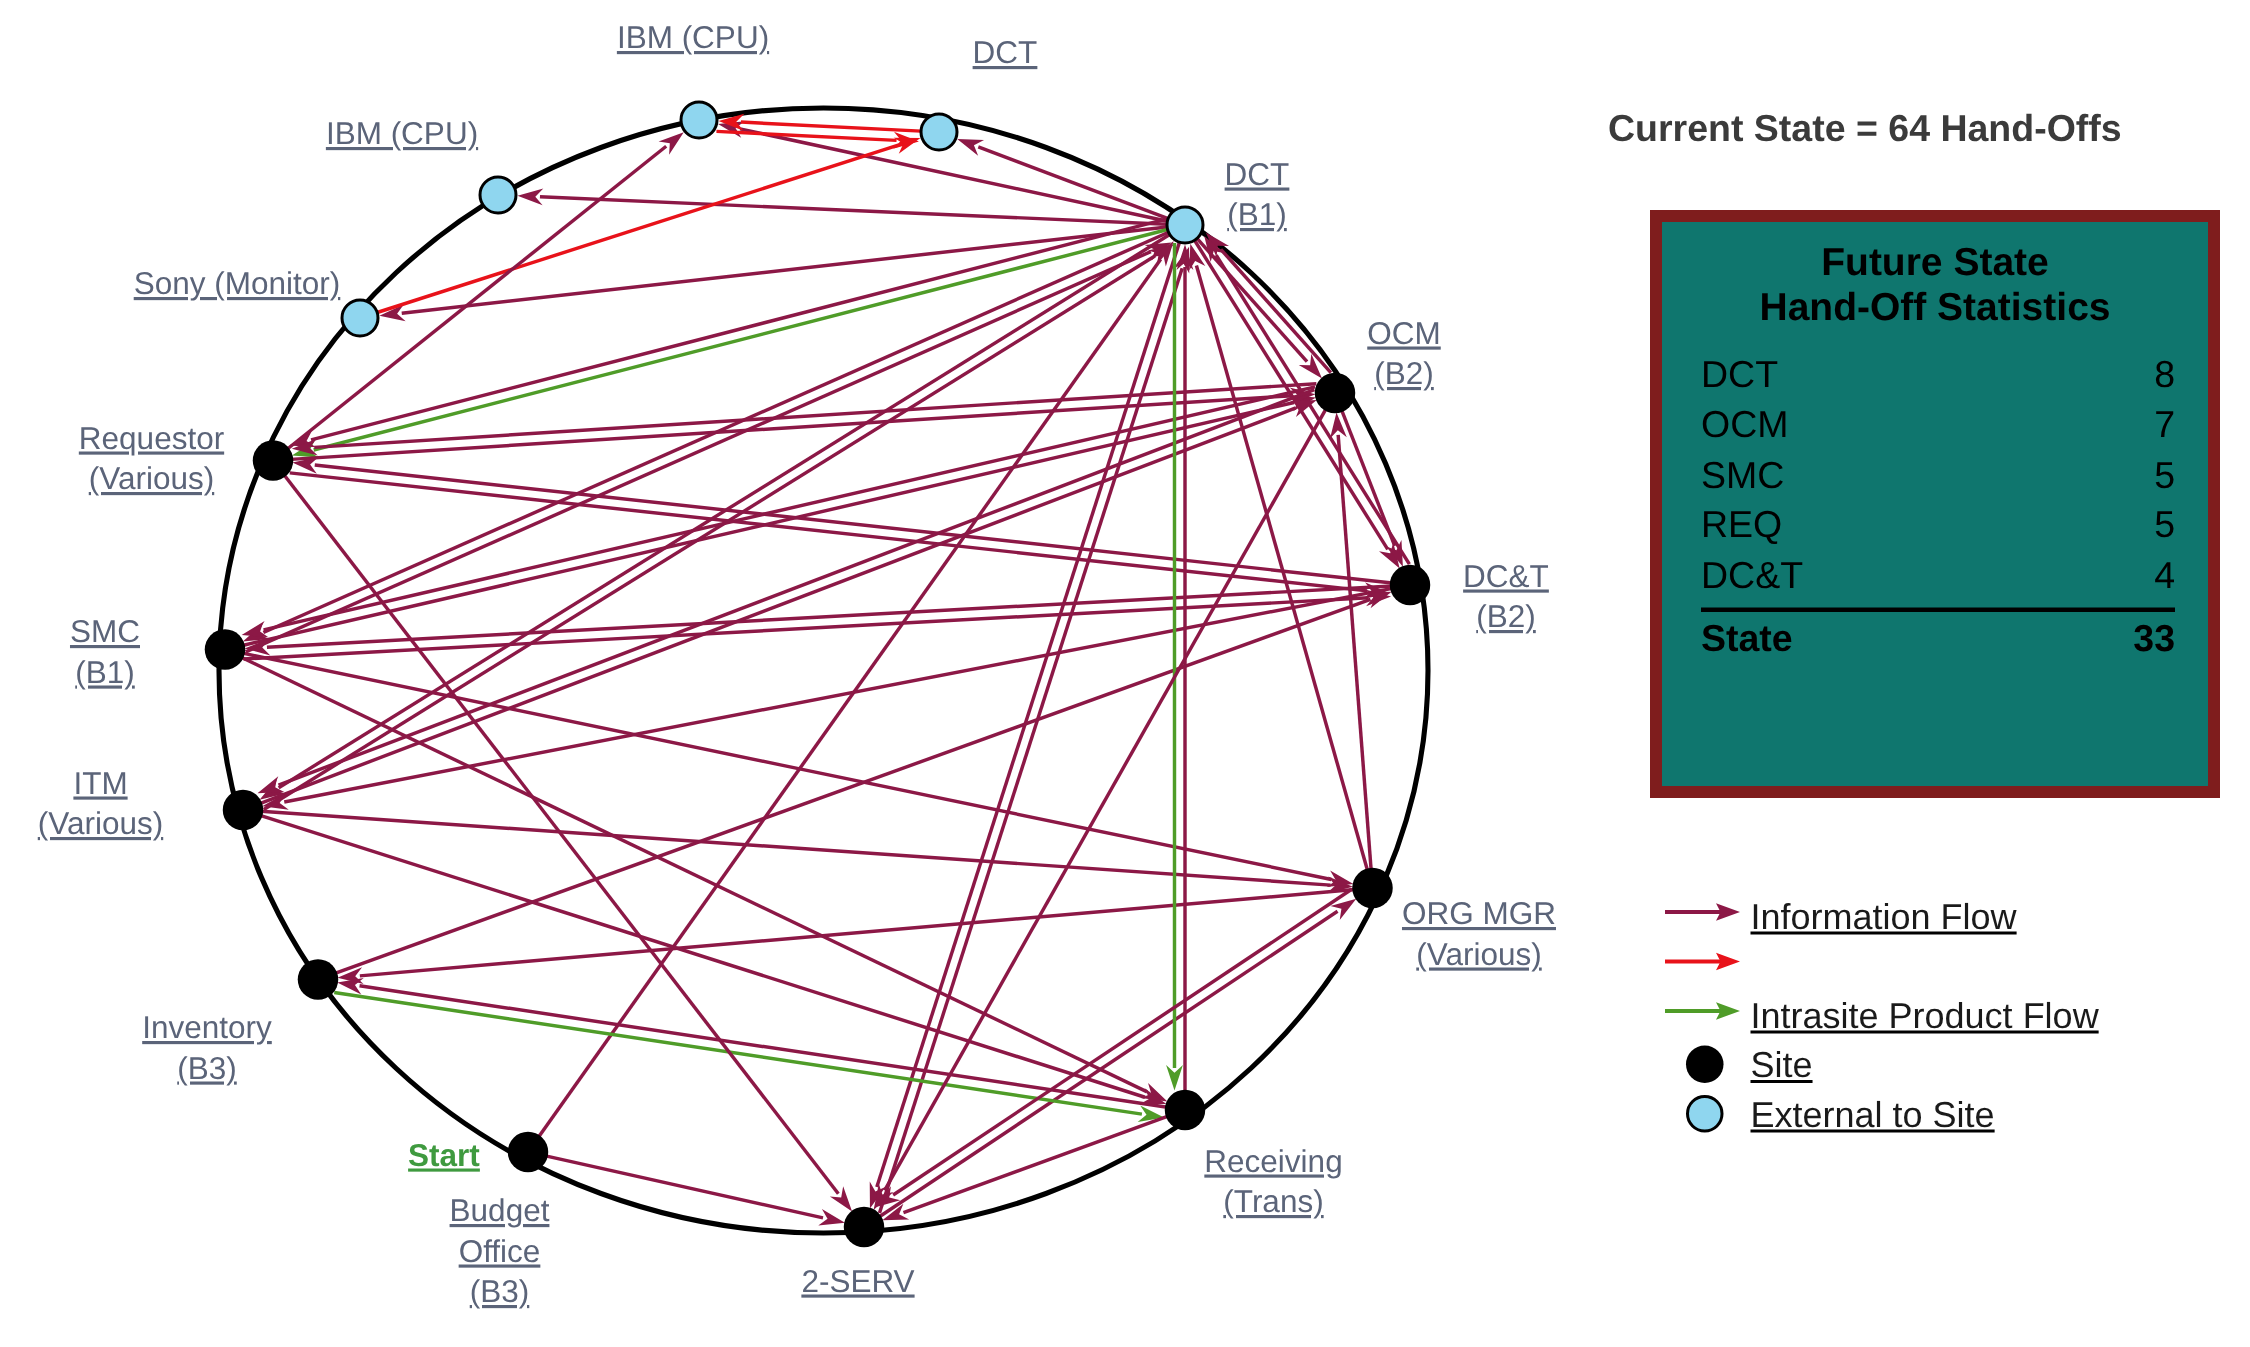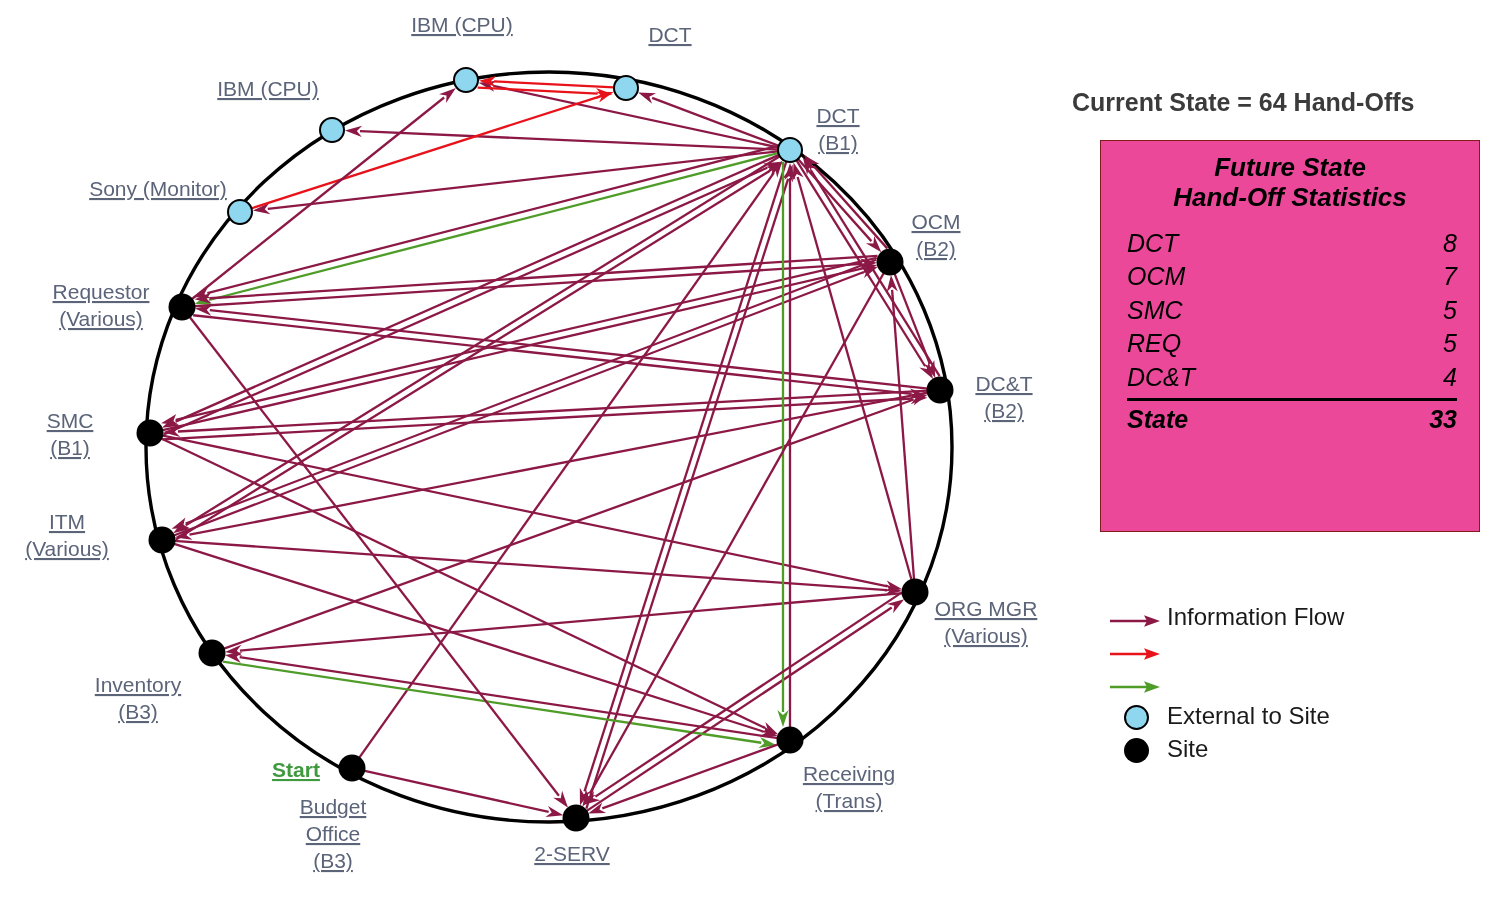--- a/index.html
+++ b/index.html
@@ -42,24 +42,23 @@
     position: absolute;
     font-family: "Liberation Sans", sans-serif;
     font-weight: bold;
     font-size: 25px;
     color: #3b3b3b;
     letter-spacing: 0px;
     white-space: nowrap;
   }
   .stats-box {
     position: absolute;
-    border: 1px solid #7f1d1d;
-    background: #ec4899;
+    border: 8px solid #7f1d1d;
+    background: #0f766e;
     box-sizing: border-box;
-    font-style: italic;
   }
   .stats-head {
     text-align: center;
     font-weight: bold;
     font-size: 26px;
     line-height: 1.15;
     padding-top: 12px;
     color: #000;
   }
   .stats-head div { white-space: nowrap; }
@@ -79,22 +78,23 @@
     margin: 4px 0 2px 0;
   }
   .stats-row.total {
     font-weight: bold;
   }
   .legend {
     position: absolute;
   }
   .legend-row {
     display: flex;
-    align-items: flex-end;
+    align-items: flex-start;
     height: 33px;
+    text-decoration: underline;
   }
   .legend-glyph {
     width: 62px;
     display: flex;
     align-items: center;
     justify-content: center;
     flex: 0 0 62px;
   }
   .legend-text {
     font-size: 24px;
@@ -253,21 +253,21 @@
         <circle cx="162" cy="540" r="13.5" fill="#000000" stroke="#000" stroke-width="0"></circle>
         <text x="67" y="529" text-anchor="middle" class="node-label"><tspan x="67" dy="0">ITM</tspan><tspan x="67" dy="27">(Various)</tspan></text>
         <circle cx="150" cy="433" r="13.5" fill="#000000" stroke="#000" stroke-width="0"></circle>
         <text x="70" y="428" text-anchor="middle" class="node-label"><tspan x="70" dy="0">SMC</tspan><tspan x="70" dy="27">(B1)</tspan></text>
         <circle cx="182" cy="307" r="13.5" fill="#000000" stroke="#000" stroke-width="0"></circle>
         <text x="101" y="299" text-anchor="middle" class="node-label"><tspan x="101" dy="0">Requestor</tspan><tspan x="101" dy="27">(Various)</tspan></text>
       </g>
       <text x="296" y="777" text-anchor="middle" class="node-label start">Start</text>
     </svg>
 
-  <div class="panel-title" id="current-state-title" style="left:1072px; top:88px;">Current State = 64 Hand-Offs</div>
+  <div class="panel-title" id="current-state-title" style="left:1072px; top:72px;">Current State = 64 Hand-Offs</div>
 
   <div class="stats-box" id="stats-box" style="left:1100px; top:140px; width:380px; height:392px;">
     <div class="stats-head">
       <div>Future State</div>
       <div>Hand-Off Statistics</div>
     </div>
     <div class="stats-rows" id="stats-rows">
         <div class="stats-row">
           <span class="lab">DCT</span>
           <span class="val">8</span>
@@ -314,27 +314,28 @@
           </svg>
         </span>
       </div>
       <div class="legend-row">
         <span class="legend-glyph">
           <svg width="56" height="20" viewBox="0 0 56 20">
             <line x1="2" y1="10" x2="40" y2="10" stroke="#4f9c28" stroke-width="2.6"></line>
             <path d="M52 10 L36 4.2 L39 10 L36 15.8 Z" fill="#4f9c28"></path>
           </svg>
         </span>
+        <span class="legend-text">Intrasite Product Flow</span>
+      </div>
+      <div class="legend-row">
+        <span class="legend-glyph">
+          <span class="dot dot-site"></span>
+        </span>
+        <span class="legend-text">Site</span>
       </div>
       <div class="legend-row">
         <span class="legend-glyph">
           <span class="dot dot-ext"></span>
         </span>
         <span class="legend-text">External to Site</span>
-      </div>
-      <div class="legend-row">
-        <span class="legend-glyph">
-          <span class="dot dot-site"></span>
-        </span>
-        <span class="legend-text">Site</span>
       </div>
     </div>
 </div>
 
 </body></html>

